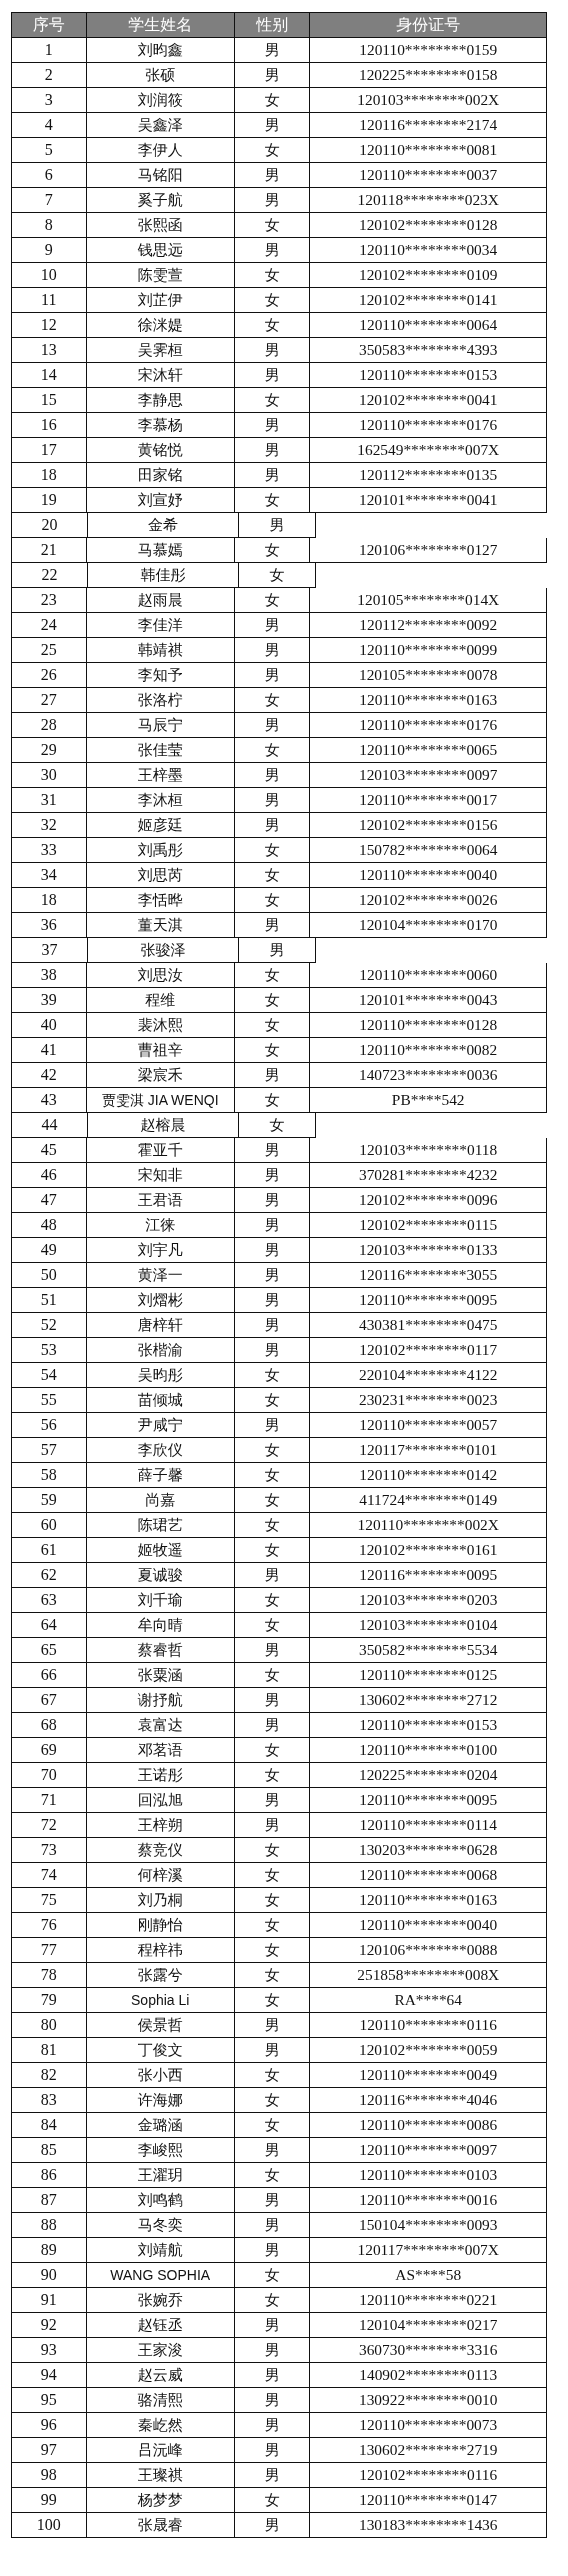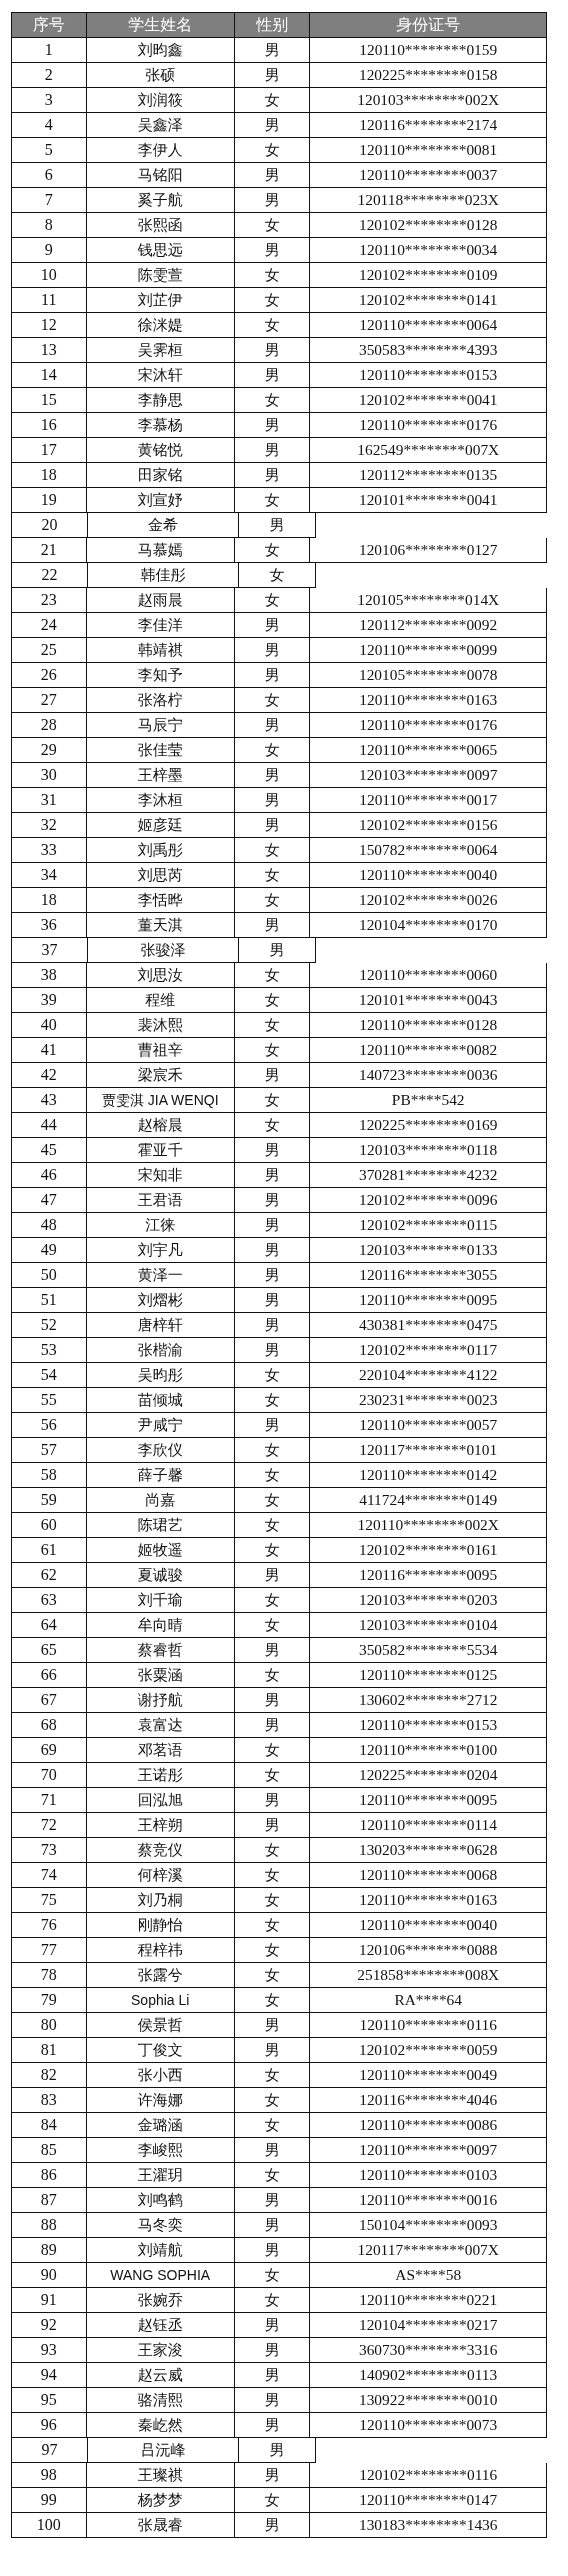--- a/index.html
+++ b/index.html
@@ -361,21 +361,20 @@
     <div class="cell c-no">43</div>
     <div class="cell c-name latin">贾雯淇 JIA WENQI</div>
     <div class="cell c-gender">女</div>
     <div class="cell c-id">PB****542</div>
   </div>
 
   <div class="row">
     <div class="cell c-no">44</div>
     <div class="cell c-name">赵榕晨</div>
     <div class="cell c-gender">女</div>
-    <div class="cell c-id">120225********0169</div>
   </div>
 
   <div class="row">
     <div class="cell c-no">45</div>
     <div class="cell c-name">霍亚千</div>
     <div class="cell c-gender">男</div>
     <div class="cell c-id">120103********0118</div>
   </div>
 
   <div class="row">
@@ -732,20 +731,21 @@
     <div class="cell c-no">96</div>
     <div class="cell c-name">秦屹然</div>
     <div class="cell c-gender">男</div>
     <div class="cell c-id">120110********0073</div>
   </div>
 
   <div class="row">
     <div class="cell c-no">97</div>
     <div class="cell c-name">吕沅峰</div>
     <div class="cell c-gender">男</div>
+    <div class="cell c-id">130602********2719</div>
   </div>
 
   <div class="row">
     <div class="cell c-no">98</div>
     <div class="cell c-name">王璨祺</div>
     <div class="cell c-gender">男</div>
     <div class="cell c-id">120102********0116</div>
   </div>
 
   <div class="row">

